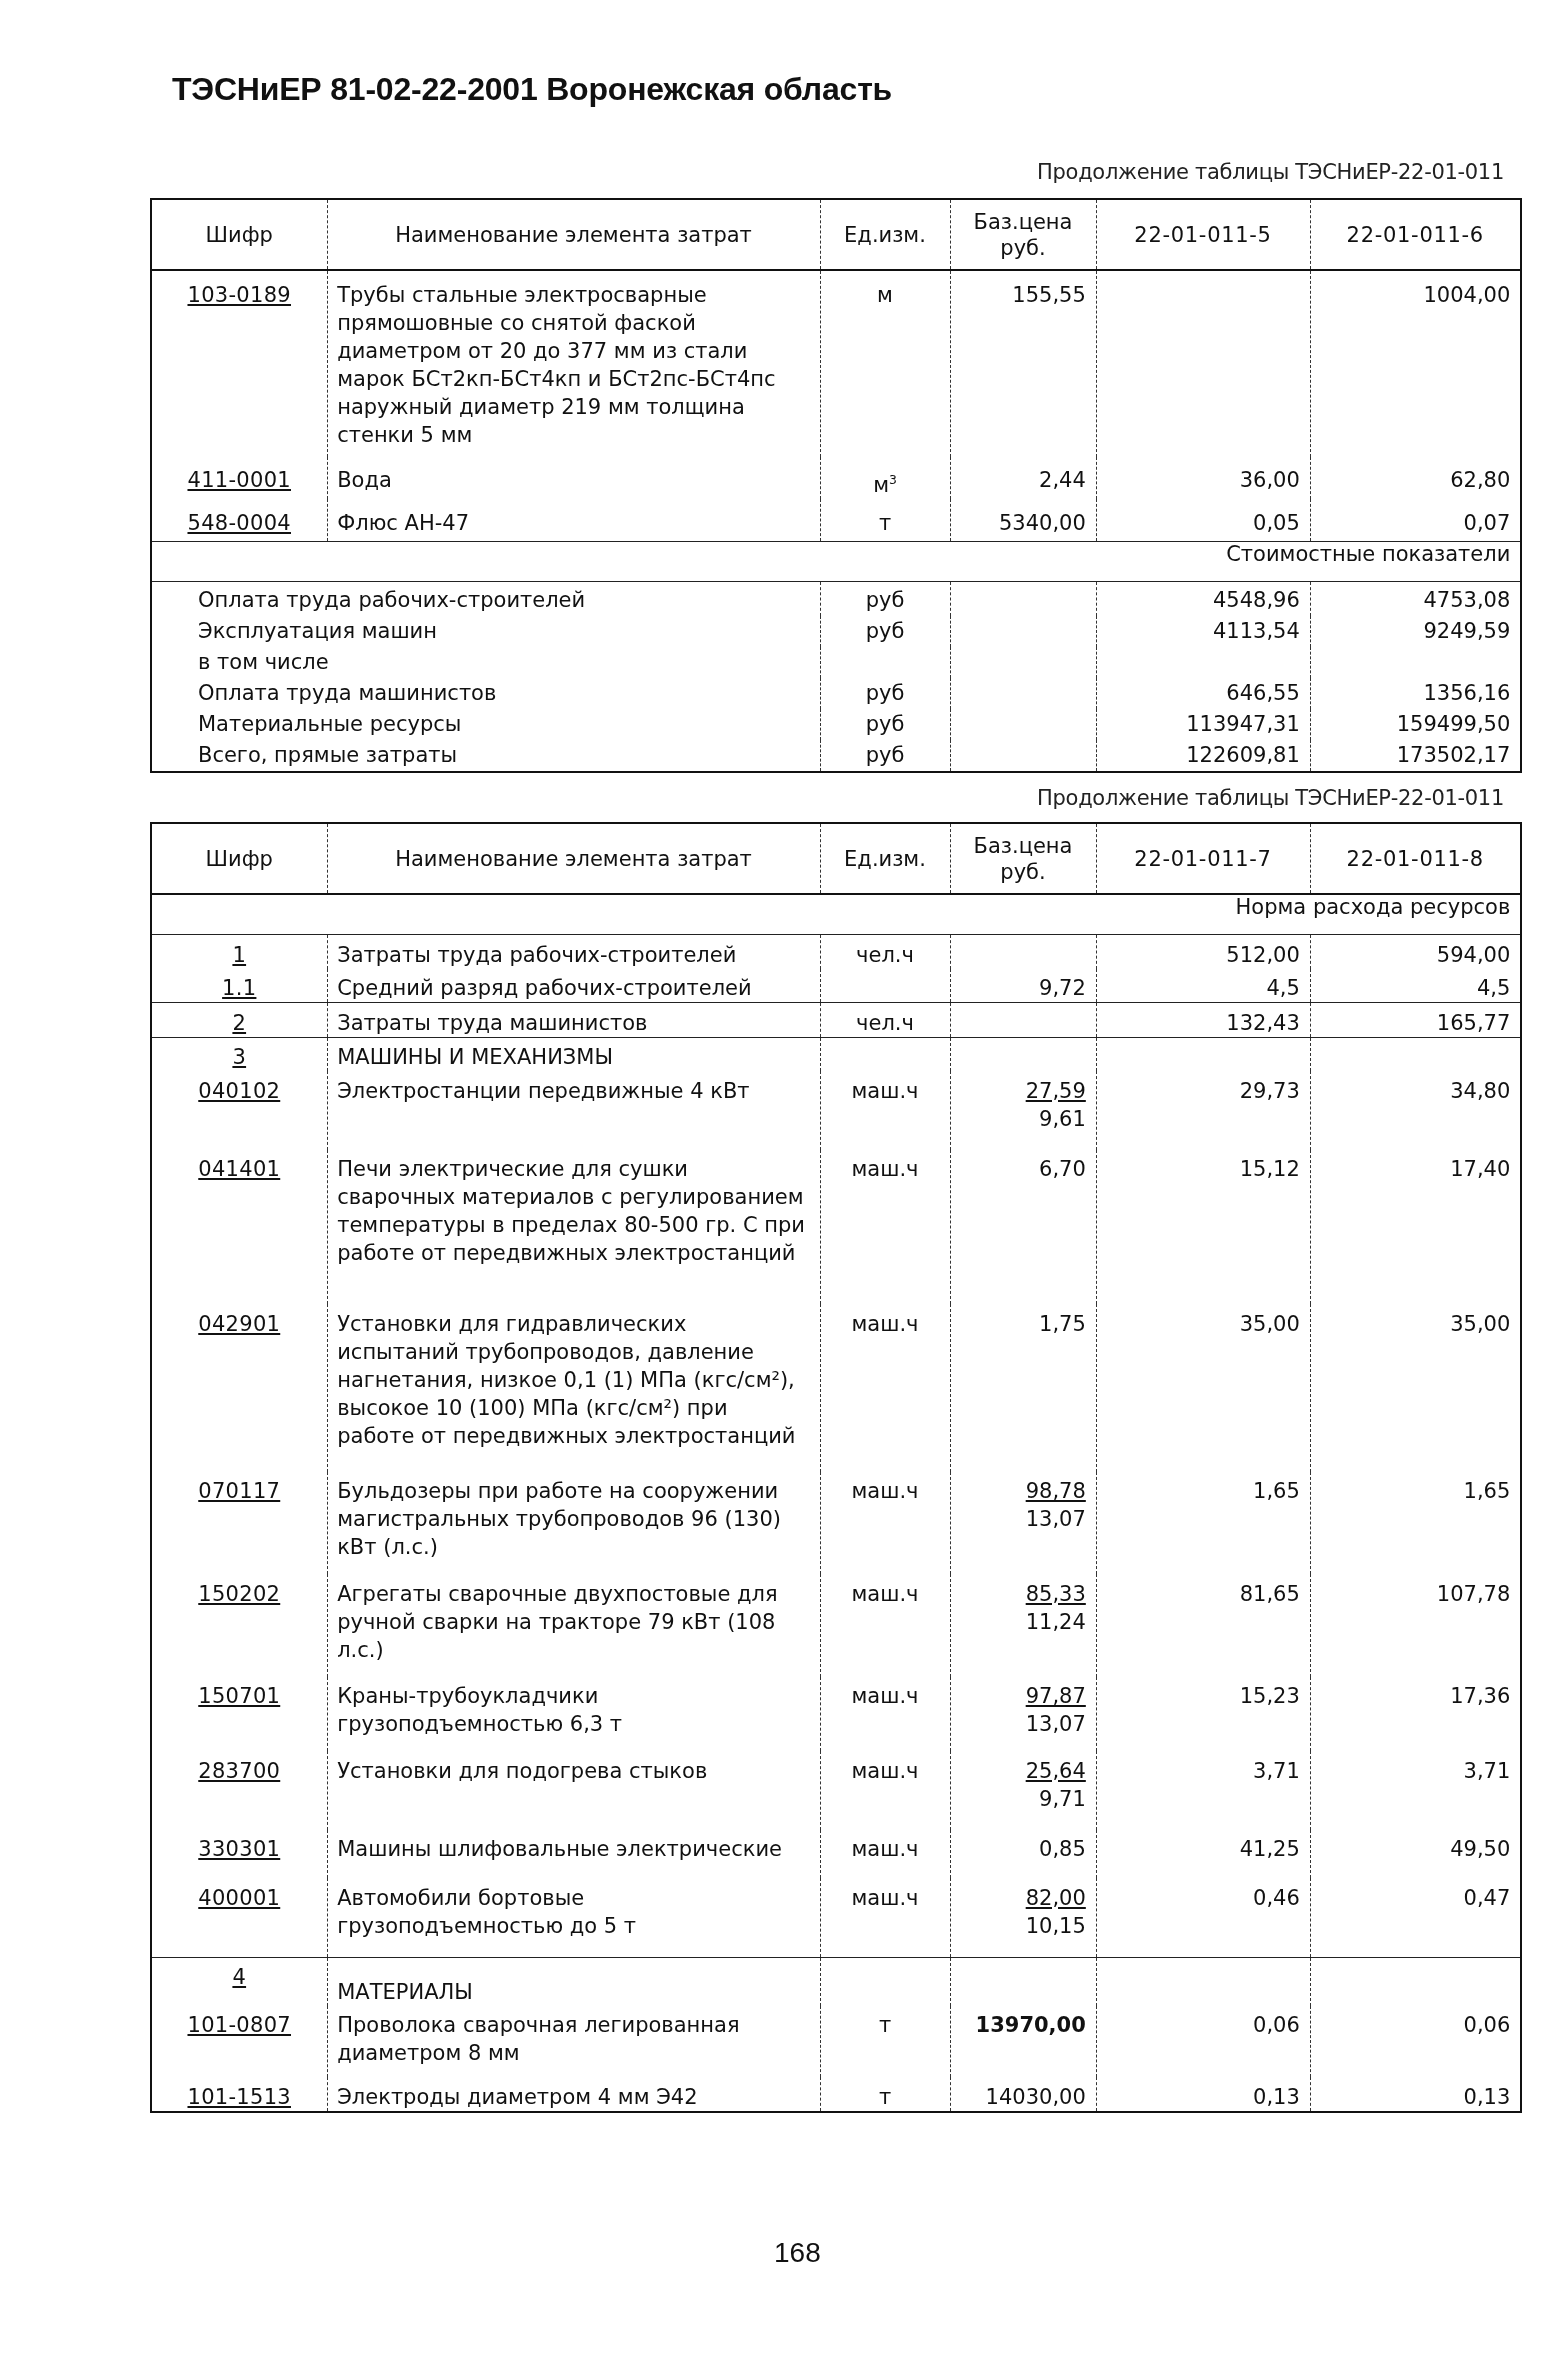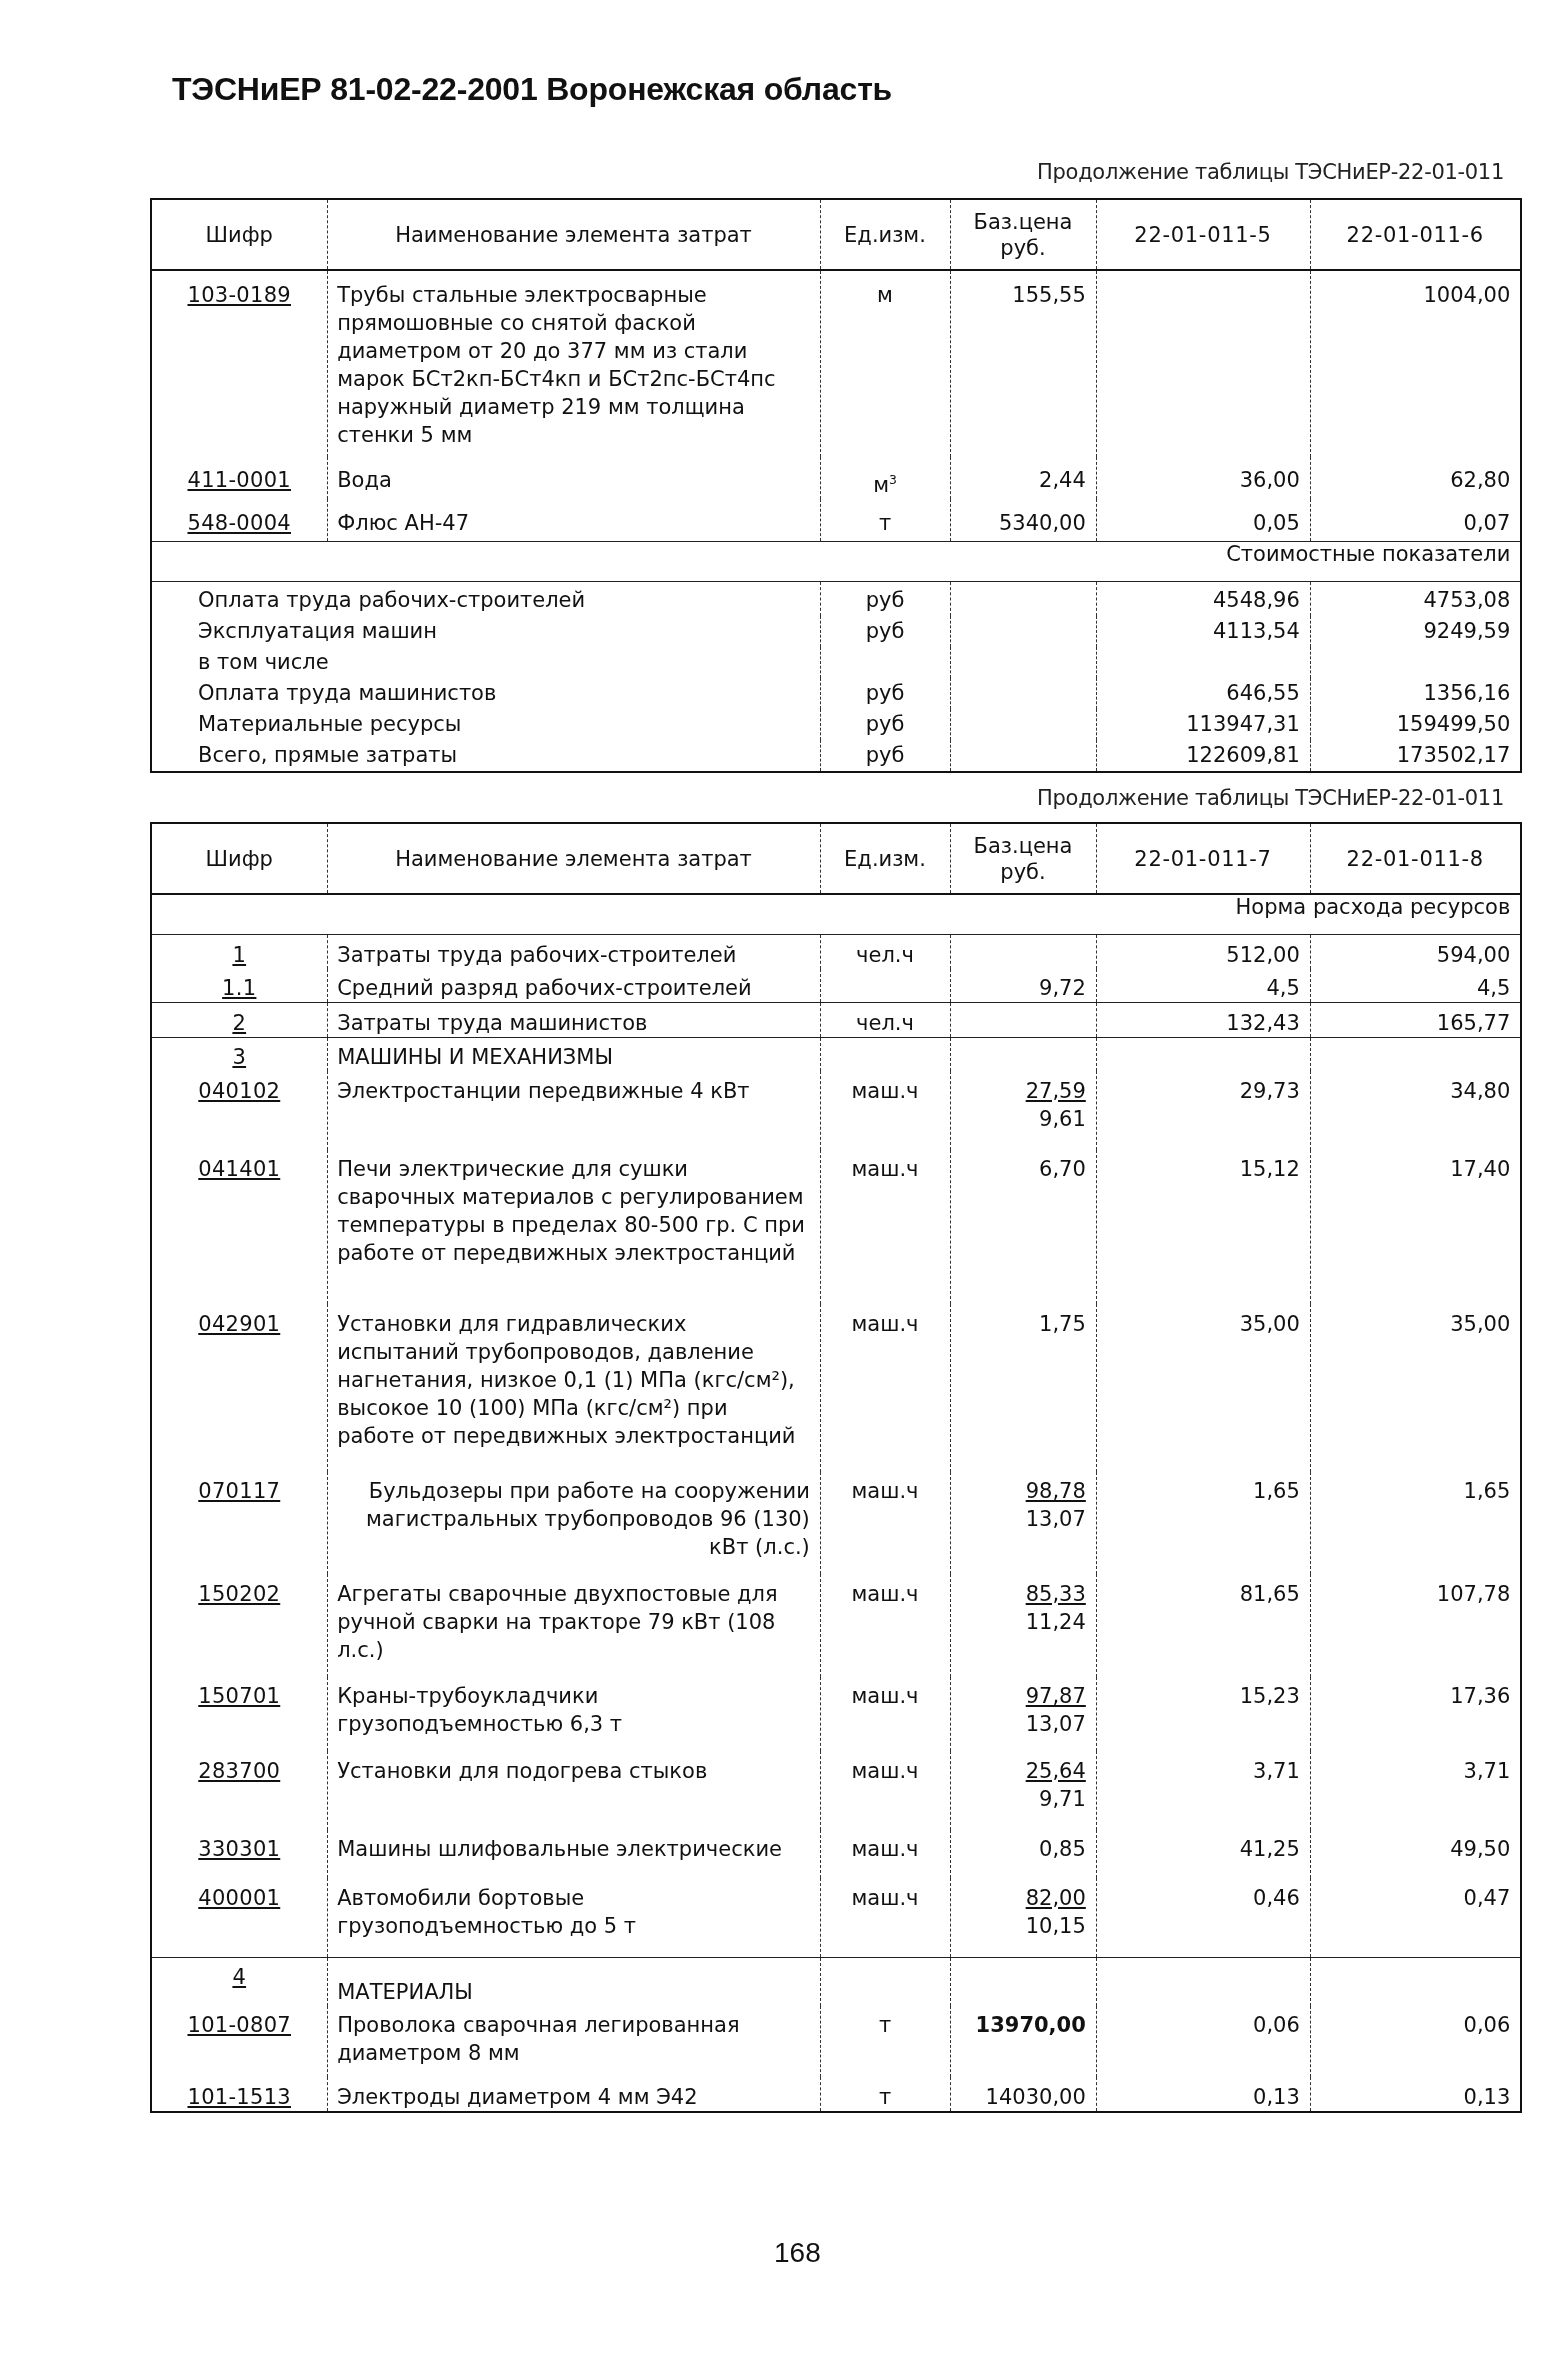--- a/index.html
+++ b/index.html
@@ -231,21 +231,21 @@
         <td class="vl" style="height: 162px; padding-top: 5.5px; line-height: 28px;">Установки для гидравлических испытаний трубопроводов, давление нагнетания, низкое 0,1 (1) МПа (кгс/см²), высокое 10 (100) МПа (кгс/см²) при работе от передвижных электростанций</td>
         <td class="vl ctr" style="height: 162px; padding-top: 5.5px; line-height: 28px;"><span>маш.ч</span></td>
         <td class="vl num" style="height: 162px; padding-top: 5.5px; line-height: 28px;">
           <div>1,75</div>
         </td>
         <td class="vl num" style="height: 162px; padding-top: 5.5px; line-height: 28px;">35,00</td>
         <td class="vl num" style="height: 162px; padding-top: 5.5px; line-height: 28px;">35,00</td>
       </tr>
       <tr class="r">
         <td class="code-cell" style="height: 97px; padding-top: 5.5px; line-height: 28px;">070117</td>
-        <td class="vl" style="height: 97px; padding-top: 5.5px; line-height: 28px; text-align: right;">Бульдозеры при работе на сооружении магистральных трубопроводов 96 (130) кВт (л.с.)</td>
+        <td class="vl" style="height: 97px; padding-top: 5.5px; line-height: 28px;">Бульдозеры при работе на сооружении магистральных трубопроводов 96 (130) кВт (л.с.)</td>
         <td class="vl ctr" style="height: 97px; padding-top: 5.5px; line-height: 28px;"><span>маш.ч</span></td>
         <td class="vl num" style="height: 97px; padding-top: 5.5px; line-height: 28px;">
           <div class="frac-top">98,78</div>
           <div>13,07</div>
         </td>
         <td class="vl num" style="height: 97px; padding-top: 5.5px; line-height: 28px;">1,65</td>
         <td class="vl num" style="height: 97px; padding-top: 5.5px; line-height: 28px;">1,65</td>
       </tr>
       <tr class="r">
         <td class="code-cell" style="height: 97px; padding-top: 5.5px; line-height: 28px; margin-top: 24px;">150202</td>

